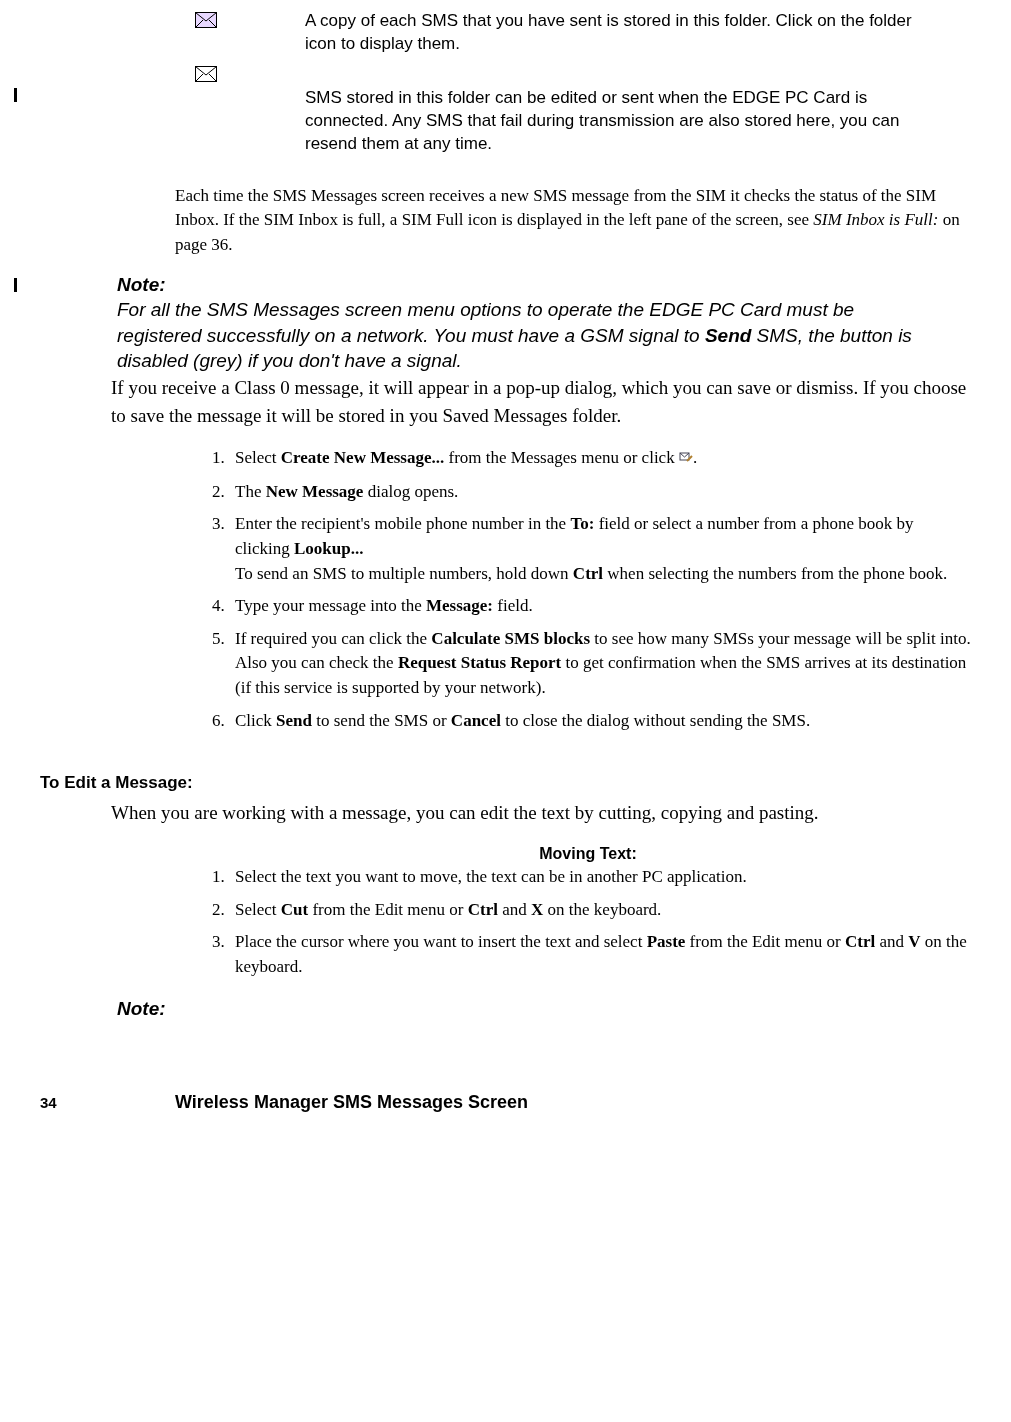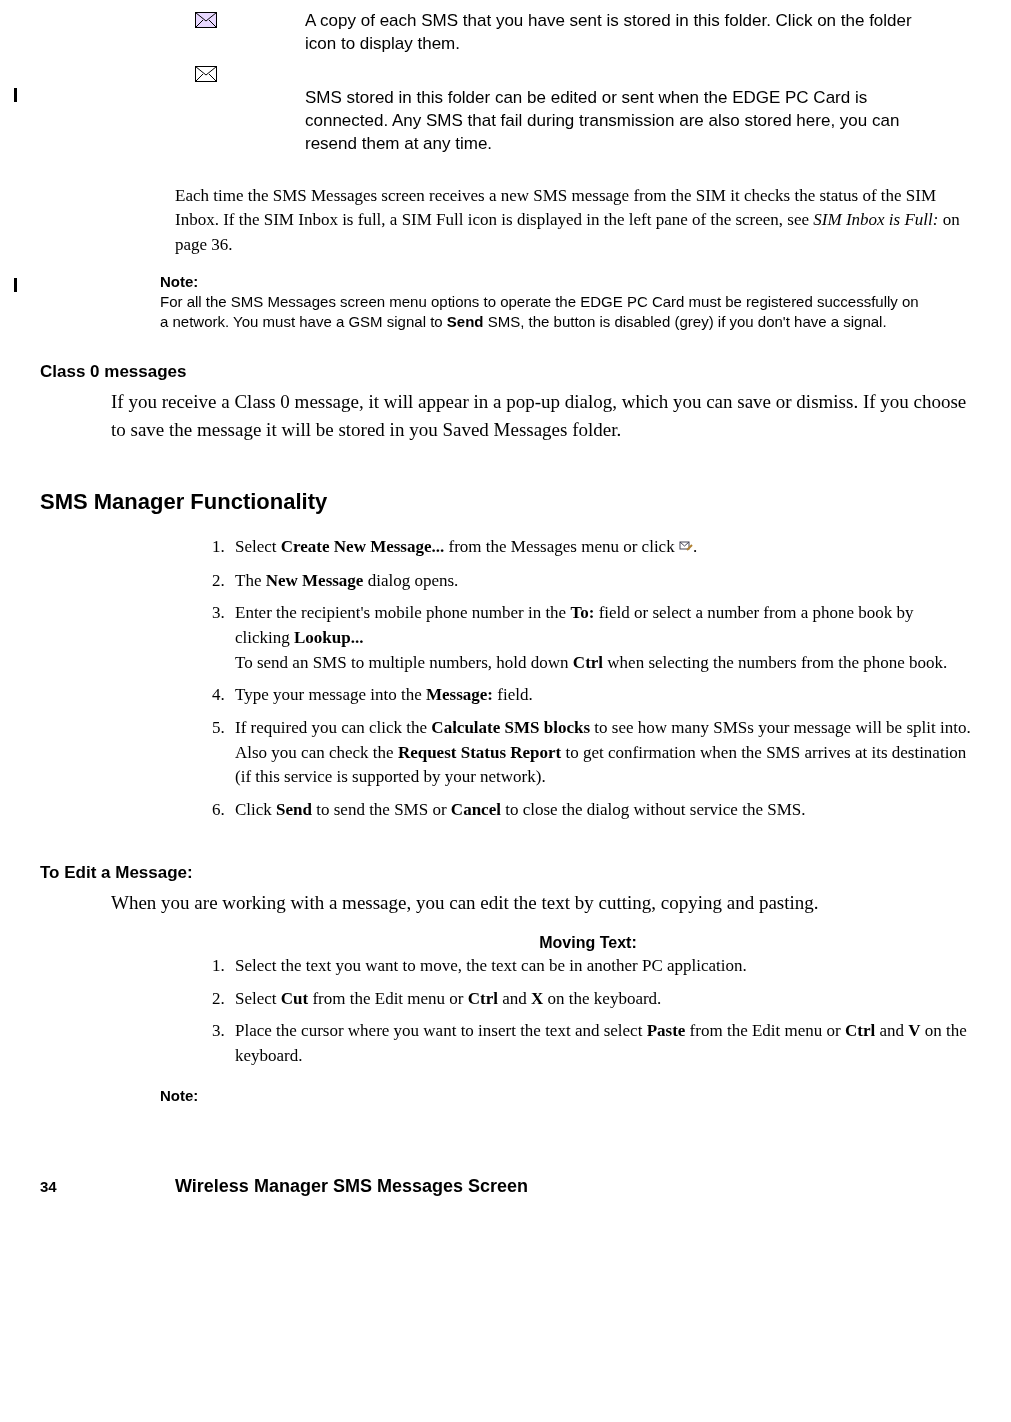--- a/index.html
+++ b/index.html
@@ -34,26 +34,27 @@
   }
   .serif-body {
     margin-left: 135px;
     font-family: 'Times New Roman', Times, serif;
     font-size: 17px;
     line-height: 1.45;
     margin-top: 28px;
     margin-bottom: 10px;
   }
   .note-block {
-    margin-left: 120px;
+    margin-left: 77px;
     margin-right: 40px;
     font-family: Arial, Helvetica, sans-serif;
-    font-size: 15px;
+    font-size: 19px;
     line-height: 1.35;
     margin-top: 14px;
+    font-style: italic;
   }
   .note-heading {
     font-weight: bold;
   }
   .h-sub {
     font-family: Arial, Helvetica, sans-serif;
     font-weight: bold;
     font-size: 17px;
     margin-top: 30px;
     margin-bottom: 6px;
@@ -160,24 +161,22 @@
     <span>Each time the SMS Messages screen receives a new SMS message from the SIM it checks the status of the SIM Inbox. If the SIM Inbox is full, a SIM Full icon is displayed in the left pane of the screen, see </span><i>SIM Inbox is Full:</i><span> on page 36.</span>
   </div>
 
   <div class="note-block">
     <div class="note-heading">Note:</div>
     <div>
       <span>For all the SMS Messages screen menu options to operate the EDGE PC Card must be registered successfully on a network. You must have a GSM signal to </span><b>Send</b><span> SMS, the button is disabled (grey) if you don't have a signal.</span>
     </div>
   </div>
 
-  <div class="h-sub">Class 0 messages</div>
   <div class="body-indent">If you receive a Class 0 message, it will appear in a pop-up dialog, which you can save or dismiss. If you choose to save the message it will be stored in you Saved Messages folder.</div>
 
-  <div class="h-section">SMS Manager Functionality</div>
 
   <ol class="steps">
     <li>
       <span>Select </span><b>Create New Message...</b><span> from the Messages menu or click </span>
       <span class="inline-icon">
         <svg width="14" height="14" viewBox="0 0 14 14">
           <rect x="1" y="3" width="9" height="7" fill="#fff" stroke="#445"></rect>
           <polyline points="1,3 5.5,7 10,3" fill="none" stroke="#445"></polyline>
           <line x1="8" y1="11" x2="13" y2="6" stroke="#b08030" stroke-width="2"></line>
         </svg>
@@ -190,21 +189,21 @@
       <span>Enter the recipient's mobile phone number in the </span><b>To:</b><span> field or select a number from a phone book by clicking </span><b>Lookup...</b><br>
       <span>To send an SMS to multiple numbers, hold down </span><b>Ctrl</b><span> when selecting the numbers from the phone book.</span>
     </li>
     <li>
       <span>Type your message into the </span><b>Message:</b><span> field.</span>
     </li>
     <li>
       <span>If required you can click the </span><b>Calculate SMS blocks</b><span> to see how many SMSs your message will be split into. Also you can check the </span><b>Request Status Report</b><span> to get confirmation when the SMS arrives at its destination (if this service is supported by your network).</span>
     </li>
     <li>
-      <span>Click </span><b>Send</b><span> to send the SMS or </span><b>Cancel</b><span> to close the dialog without service the SMS.</span>
+      <span>Click </span><b>Send</b><span> to send the SMS or </span><b>Cancel</b><span> to close the dialog without sending the SMS.</span>
     </li>
   </ol>
 
   <div class="h-sub" style="margin-top:40px;">To Edit a Message:</div>
   <div class="body-indent">When you are working with a message, you can edit the text by cutting, copying and pasting.</div>
 
   <div class="moving-heading">Moving Text:</div>
   <ol class="steps" style="margin-top:2px;">
     <li>Select the text you want to move, the text can be in another PC application.</li>
     <li>

